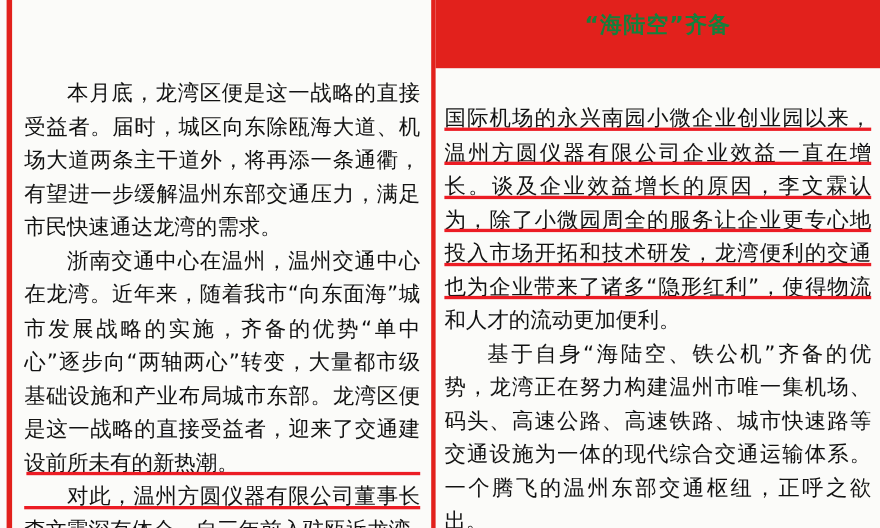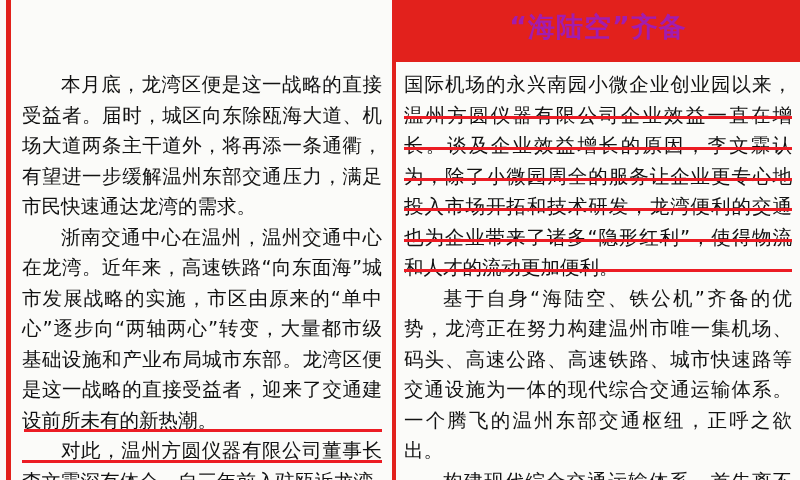--- a/index.html
+++ b/index.html
@@ -48,22 +48,22 @@
     width: 404px;
     height: 62px;
     background: #e2211c;
   }
   .header-title {
     position: absolute;
     left: 396px;
     top: 9px;
     width: 404px;
     text-align: center;
-    color: #a21caf;
-    font-size: 27px;
+    color: #15803d;
+    font-size: 20px;
     font-weight: bold;
     letter-spacing: 1px;
     font-family: "DejaVu Sans", "Liberation Sans", sans-serif;
   }
   .col {
     position: absolute;
     top: 70px;
     font-size: 19.5px;
     line-height: 30.5px;
     color: #121212;
@@ -77,20 +77,21 @@
   .col-right {
     left: 404px;
     width: 388px;
   }
   .para {
     margin: 0 0 0 0;
     text-indent: 2em;
   }
   .para.noindent {
     text-indent: 0;
+    margin-top: 23px;
   }
   
   .uline {
     position: absolute;
     background: #ec1c24;
     height: 3px;
   }
 </style>
 </head>
 <body>
@@ -98,21 +99,21 @@
 <div class="page">
 
   <div class="left-rule"></div>
   <div class="center-rule"></div>
 
   <div class="header-band"></div>
   <div class="header-title">“海陆空”齐备</div>
 
   <div class="col col-left">
     <p class="para">本月底，龙湾区便是这一战略的直接受益者。届时，城区向东除瓯海大道、机场大道两条主干道外，将再添一条通衢，有望进一步缓解温州东部交通压力，满足市民快速通达龙湾的需求。</p>
-    <p class="para">浙南交通中心在温州，温州交通中心在龙湾。近年来，高速铁路“向东面海”城市发展战略的实施，市区由原来的“单中心”逐步向“两轴两心”转变，大量都市级基础设施和产业布局城市东部。龙湾区便是这一战略的直接受益者，迎来了交通建设前所未有的新热潮。</p>
+    <p class="para">浙南交通中心在温州，温州交通中心在龙湾。近年来，随着我市“向东面海”城市发展战略的实施，齐备的优势“单中心”逐步向“两轴两心”转变，大量都市级基础设施和产业布局城市东部。龙湾区便是这一战略的直接受益者，迎来了交通建设前所未有的新热潮。</p>
     <p class="para">对此，温州方圆仪器有限公司董事长李文霖深有体会。自三年前入驻瓯近龙湾</p>
   </div>
 
   <div class="col col-right">
     <p class="para noindent">国际机场的永兴南园小微企业创业园以来，温州方圆仪器有限公司企业效益一直在增长。谈及企业效益增长的原因，李文霖认为，除了小微园周全的服务让企业更专心地投入市场开拓和技术研发，龙湾便利的交通也为企业带来了诸多“隐形红利”，使得物流和人才的流动更加便利。</p>
     <p class="para">基于自身“海陆空、铁公机”齐备的优势，龙湾正在努力构建温州市唯一集机场、码头、高速公路、高速铁路、城市快速路等交通设施为一体的现代综合交通运输体系。一个腾飞的温州东部交通枢纽，正呼之欲出。</p>
     <p class="para">构建现代综合交通运输体系，首先离不开一个各种交通运输方式无缝衔接的综</p>
   </div>
 
   <div class="uline" style="left:24px; top:429px; width:358px;"></div>

